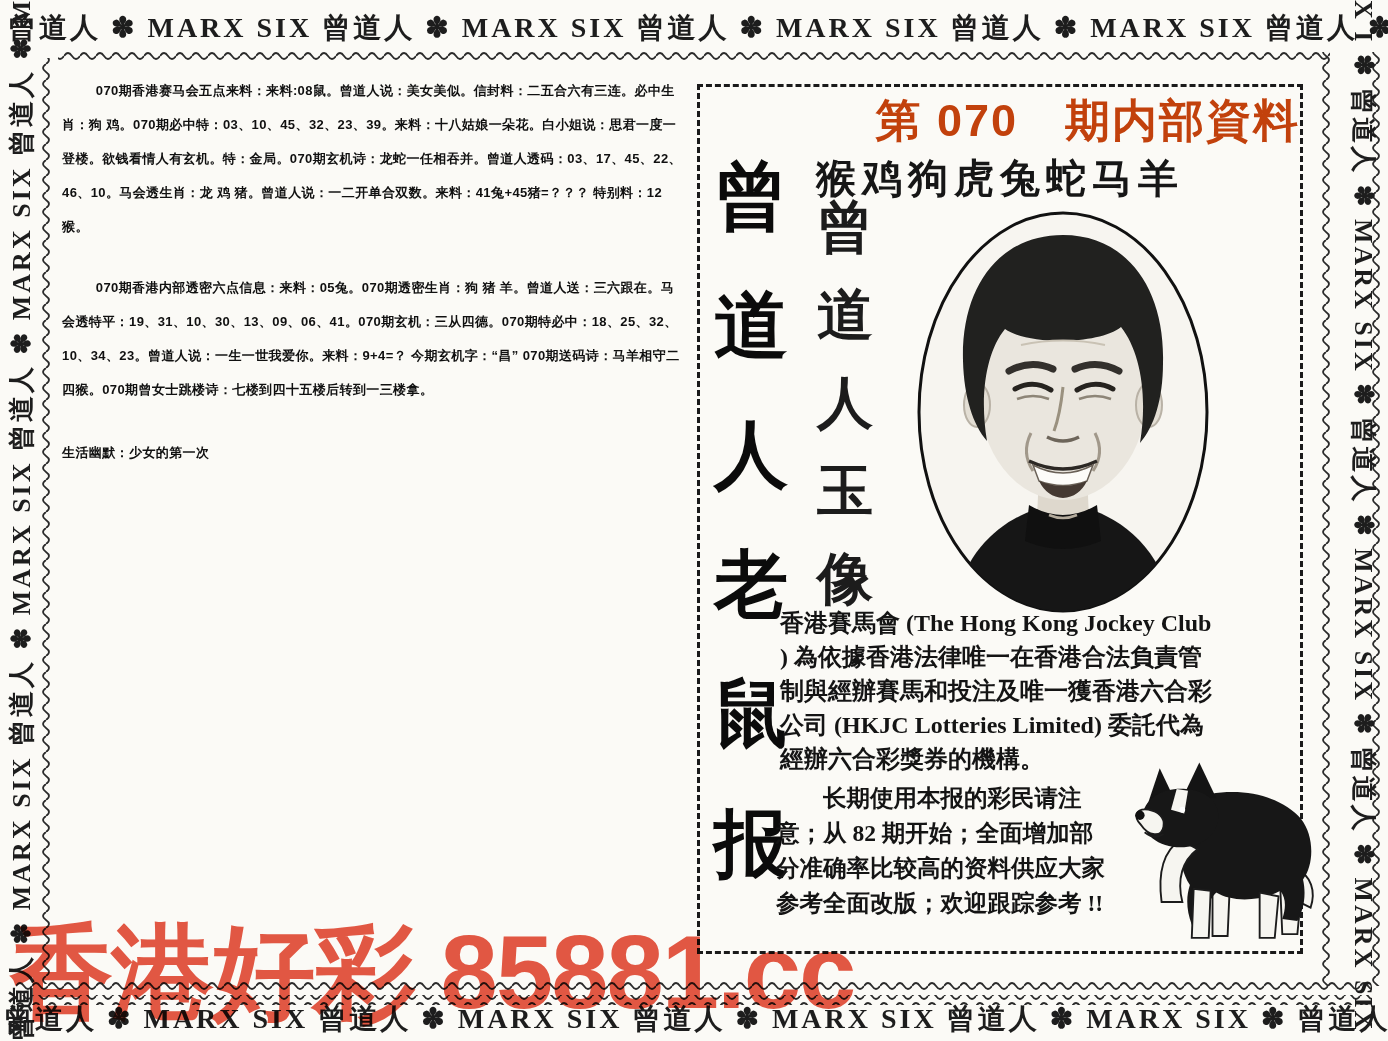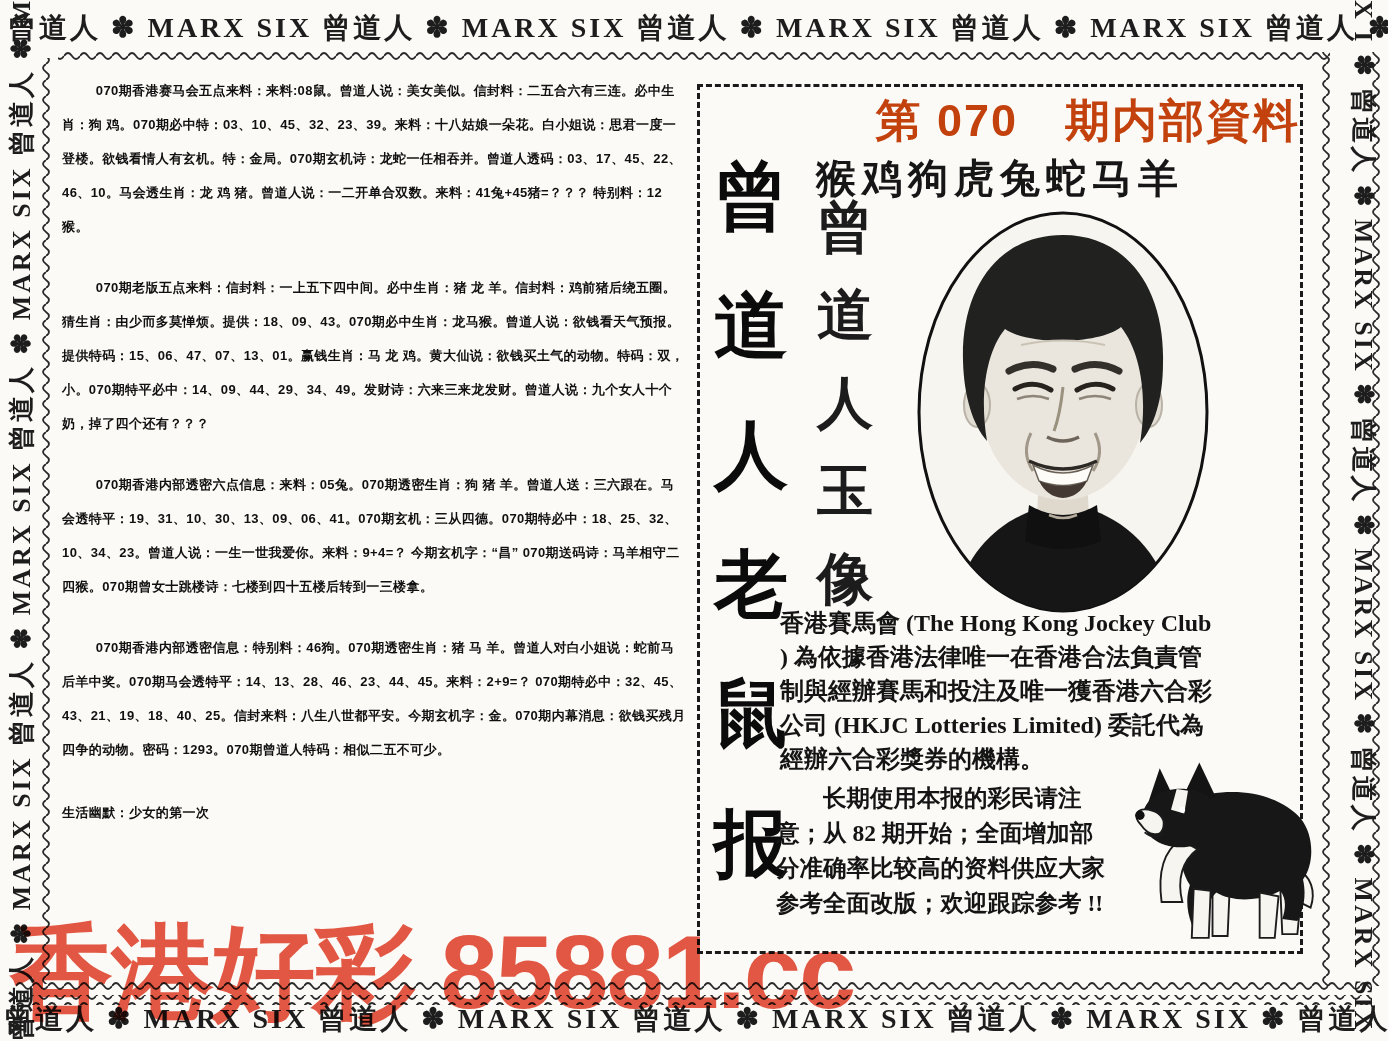--- a/index.html
+++ b/index.html
@@ -105,23 +105,21 @@
     <rect x="1372" y="52" width="10" height="934" fill="url(#wv)"></rect>
   </svg>
 
   <div class="border-strip strip-top">曾道人 ✽  MARX SIX 曾道人 ✽  MARX SIX 曾道人 ✽  MARX SIX 曾道人 ✽  MARX SIX 曾道人 ✽  MARX SIX 曾道人 ✽  MARX SIX ✽ 曾道人 ✽  MARX SIX</div>
   <div class="border-strip strip-bottom">曾道人 ✽  MARX SIX 曾道人 ✽  MARX SIX 曾道人 ✽  MARX SIX 曾道人 ✽  MARX SIX ✽ 曾道人 ✽  MARX SIX ✽ 曾道人 ✽  MARX SIX</div>
   <div class="border-strip strip-left">曾道人 ✽  MARX SIX 曾道人 ✽  MARX SIX 曾道人 ✽  MARX SIX 曾道人 ✽  MARX SIX 曾道人 ✽  X I</div>
   <div class="border-strip strip-right">X I ✽ 曾道人 ✽  MARX SIX ✽ 曾道人 ✽  MARX SIX ✽ 曾道人 ✽  MARX SIX ✽ 曾道人 ✽  MARX SIX</div>
 
   <div class="left-col">
     <p class="tip">070期香港赛马会五点来料：来料:08鼠。曾道人说：美女美似。信封料：二五合六有三连。必中生肖：狗 鸡。070期必中特：03、10、45、32、23、39。来料：十八姑娘一朵花。白小姐说：思君一度一登楼。欲钱看情人有玄机。特：金局。070期玄机诗：龙蛇一任相吞并。曾道人透码：03、17、45、22、46、10。马会透生肖：龙 鸡 猪。曾道人说：一二开单合双数。来料：41兔+45猪=？？？ 特别料：12猴。</p>
-    <p class="tip">070期老版五点来料：信封料：一上五下四中间。必中生肖：猪 龙 羊。信封料：鸡前猪后绕五圈。猜生肖：由少而多莫惮烦。提供：18、09、43。070期必中生肖：龙马猴。曾道人说：欲钱看天气预报。提供特码：15、06、47、07、13、01。赢钱生肖：马 龙 鸡。黄大仙说：欲钱买土气的动物。特码：双，小。070期特平必中：14、09、44、29、34、49。发财诗：六来三来龙发财。曾道人说：九个女人十个奶，掉了四个还有？？？</p>
     <p class="tip">070期香港内部透密六点信息：来料：05兔。070期透密生肖：狗 猪 羊。曾道人送：三六跟在。马会透特平：19、31、10、30、13、09、06、41。070期玄机：三从四德。070期特必中：18、25、32、10、34、23。曾道人说：一生一世我爱你。来料：9+4=？ 今期玄机字：“昌” 070期送码诗：马羊相守二四猴。070期曾女士跳楼诗：七楼到四十五楼后转到一三楼拿。</p>
-    <p class="tip">070期香港内部透密信息：特别料：46狗。070期透密生肖：猪 马 羊。曾道人对白小姐说：蛇前马后羊中奖。070期马会透特平：14、13、28、46、23、44、45。来料：2+9=？ 070期特必中：32、45、43、21、19、18、40、25。信封来料：八生八世都平安。今期玄机字：金。070期内幕消息：欲钱买残月四争的动物。密码：1293。070期曾道人特码：相似二五不可少。</p>
     <p class="humor-title">生活幽默：少女的第一次</p>
 
   </div>
 
   <div class="panel">
     <div class="issue-title">第 070　期内部資料</div>
     <div class="zodiac">猴鸡狗虎兔蛇马羊</div>
 
     <div class="masthead">
       <span>曾</span>

